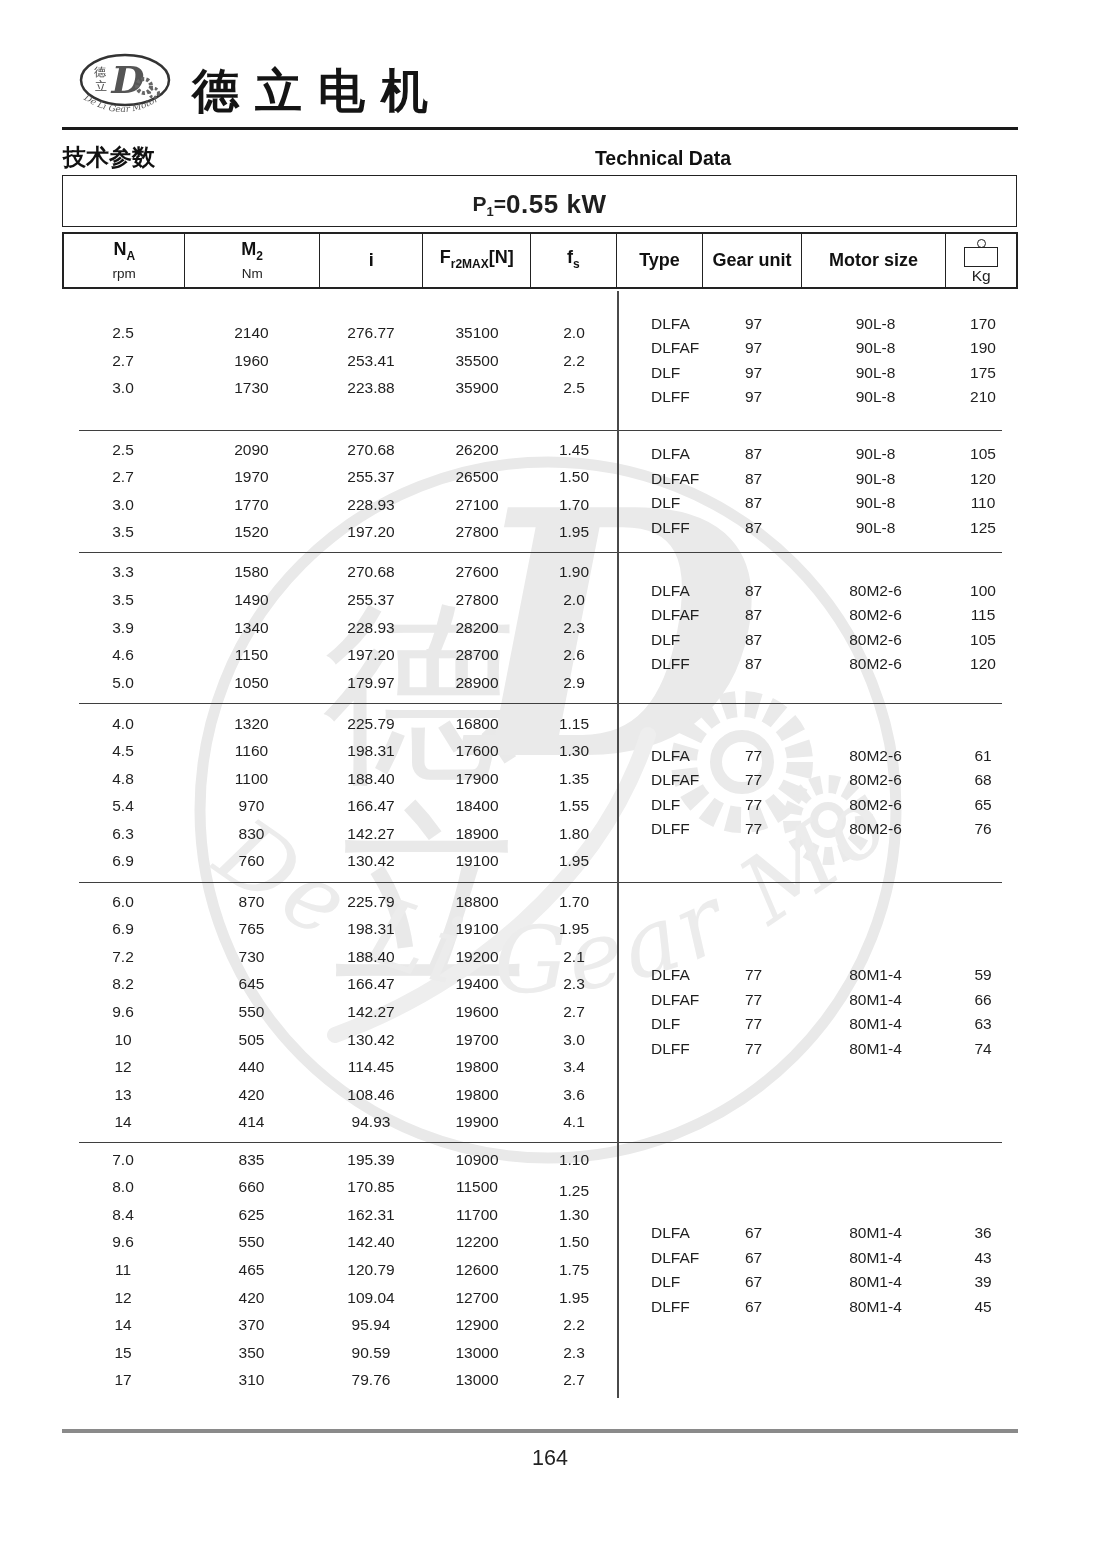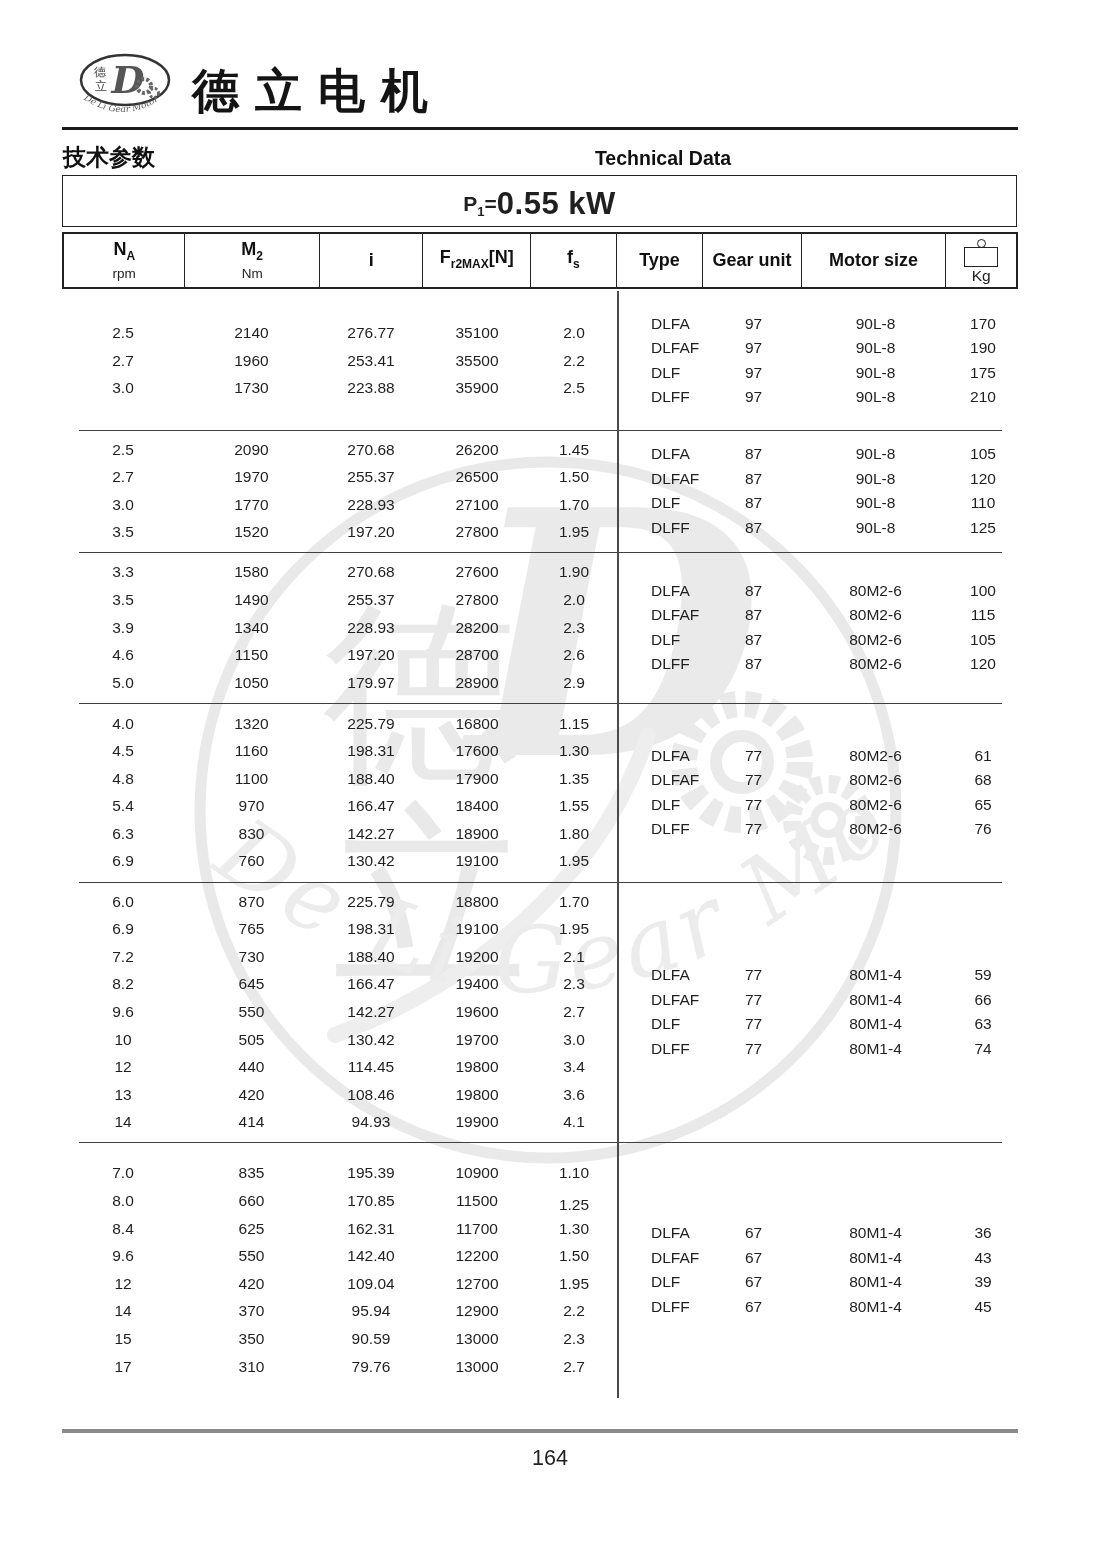--- a/index.html
+++ b/index.html
@@ -15,21 +15,21 @@
          font-family:"DejaVu Serif",serif;color:#141414;}
   .top-rule{left:62px;top:127px;width:956px;height:3px;background:#1a1a1a;}
   .sec-cn{left:63px;top:142px;font-size:23px;font-weight:bold;color:#111;}
   .sec-en{left:563px;top:147px;width:200px;text-align:center;font-size:19.5px;font-weight:bold;color:#111;}
 
   
   .title-box{left:62px;top:175px;width:953px;height:50px;border:1.5px solid #222;
              display:flex;align-items:baseline;justify-content:center;background:transparent;}
   .title-box .p-small{font-size:21px;font-weight:bold;align-self:center;margin-top:10px;text-align:right;}
   .title-box .p-small sub{font-size:13px;font-weight:bold;}
-  .title-box .p-big{font-size:31px;font-weight:bold;align-self:center;margin-top:6px;letter-spacing:0.5px;}
+  .title-box .p-big{font-size:26px;font-weight:bold;align-self:center;margin-top:6px;letter-spacing:0.5px;}
 
   
   .colhead{left:62px;top:232px;width:956px;height:57px;border:2px solid #222;
            display:flex;box-sizing:border-box;background:transparent;}
   .hcell{display:flex;flex-direction:column;align-items:center;justify-content:center;
          border-right:1.5px solid #222;box-sizing:border-box;}
   .hcell:last-child{border-right:none;}
   .h-main{font-size:18px;font-weight:bold;line-height:19px;color:#111;}
   .h-main sub{font-size:12px;font-weight:bold;}
   .h-unit{font-size:13.5px;color:#222;line-height:15px;}
@@ -511,20 +511,27 @@
             <div class="cell" style="width: 86px;">1.30</div>
           </div>
           <div class="drow">
             <div class="cell" style="width: 122px;">9.6</div>
             <div class="cell" style="width: 135px;">550</div>
             <div class="cell" style="width: 104px;">142.40</div>
             <div class="cell" style="width: 108px;">12200</div>
             <div class="cell" style="width: 86px;">1.50</div>
           </div>
           <div class="drow">
+            <div class="cell" style="width: 122px;">11</div>
+            <div class="cell" style="width: 135px;">465</div>
+            <div class="cell" style="width: 104px;">120.79</div>
+            <div class="cell" style="width: 108px;">12600</div>
+            <div class="cell" style="width: 86px;">1.75</div>
+          </div>
+          <div class="drow">
             <div class="cell" style="width: 122px;">12</div>
             <div class="cell" style="width: 135px;">420</div>
             <div class="cell" style="width: 104px;">109.04</div>
             <div class="cell" style="width: 108px;">12700</div>
             <div class="cell" style="width: 86px;">1.95</div>
           </div>
           <div class="drow">
             <div class="cell" style="width: 122px;">14</div>
             <div class="cell" style="width: 135px;">370</div>
             <div class="cell" style="width: 104px;">95.94</div>

